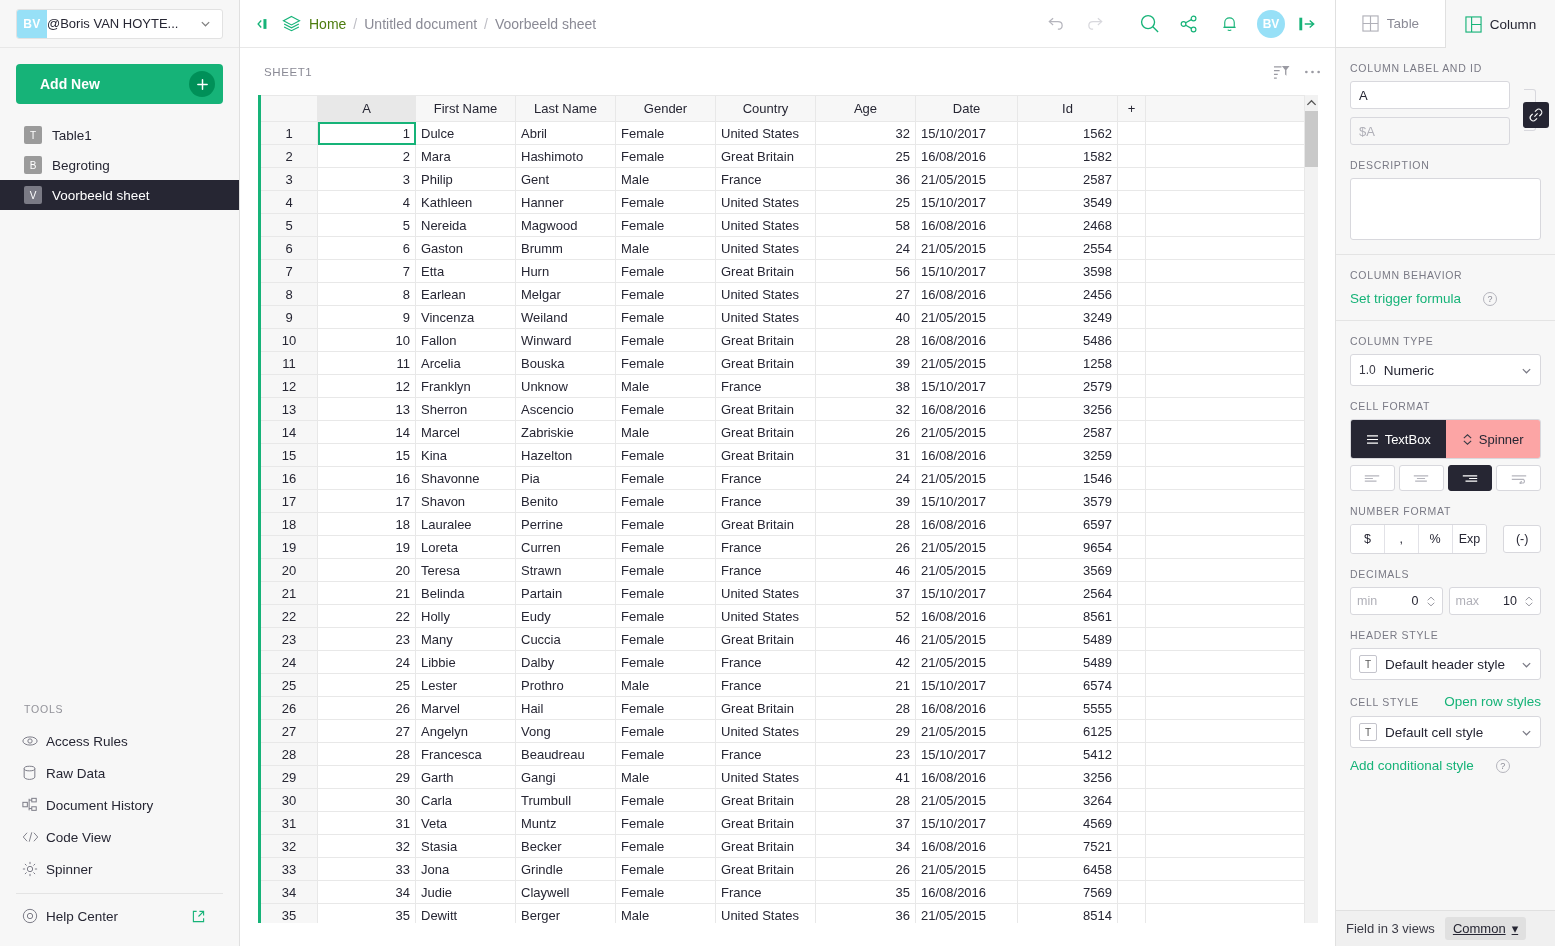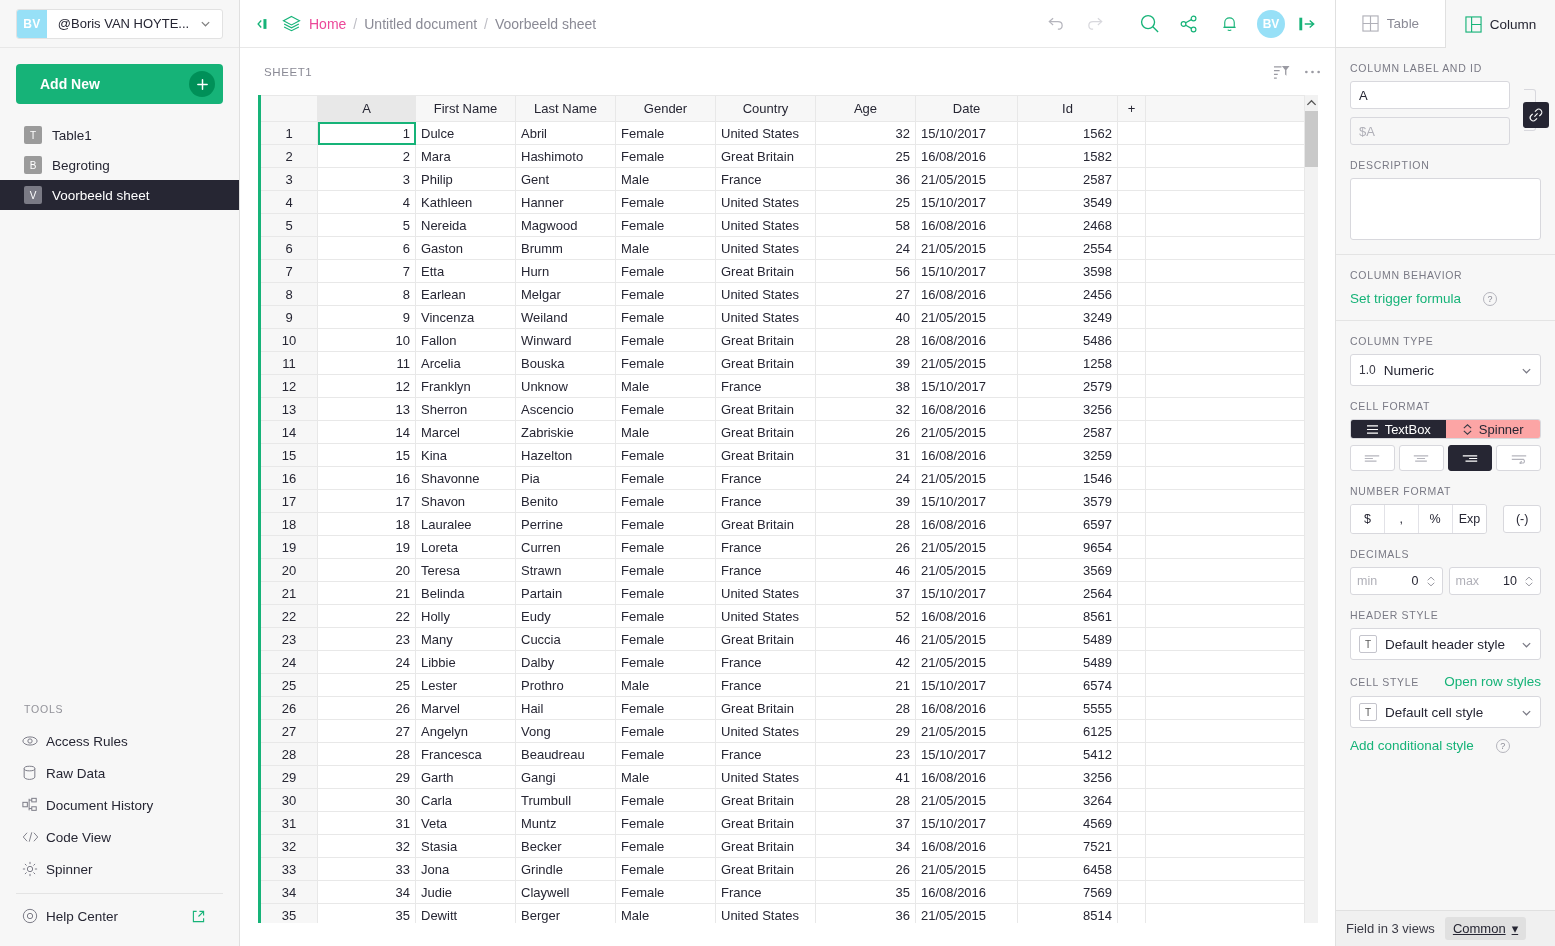--- a/index.html
+++ b/index.html
@@ -34,21 +34,21 @@
     overflow: hidden;
   }
   .acct-avatar {
     width: 30px; height: 28px; flex: 0 0 30px;
     background: #97e0f7; color: #ffffff;
     font-size: 12px; font-weight: bold;
     display: flex; align-items: center; justify-content: center;
     letter-spacing: .3px;
   }
   .acct-name {
-    flex: 1; text-align: center;
+    flex: 1; 
     font-size: 13px; color: #262633;
     white-space: nowrap; overflow: hidden;
   }
   .acct-caret { width: 22px; text-align: center; color: #808080; font-size: 11px; }
 
   .addnew-wrap { padding: 16px; }
   .addnew {
     height: 40px; background: #16b378; border-radius: 4px;
     display: flex; align-items: center; justify-content: space-between;
     padding: 0 8px 0 24px; cursor: pointer;
@@ -91,21 +91,21 @@
   
   .main { flex: 1; display: flex; flex-direction: column; min-width: 0; }
   .topbar {
     height: 48px; display: flex; align-items: center;
     border-bottom: 1px solid #e8e8e8; background: #ffffff;
     padding: 0 14px 0 10px;
   }
   .collapse-btn { width: 26px; display: flex; align-items: center; justify-content: center; cursor: pointer; }
   .doc-icon { margin: 0 8px 0 6px; display: flex; align-items: center; color: #16b378; }
   .crumbs { display: flex; align-items: center; font-size: 14px; }
-  .crumb-home { color: #ec4899; cursor: pointer; }
+  .crumb-home { color: #4d7c0f; cursor: pointer; }
   .crumb { color: #8a8a95; }
   .crumb-sep { color: #bdbdc4; margin: 0 7px; }
   .top-actions { margin-left: auto; display: flex; align-items: center; gap: 0; }
   .tb-btn {
     width: 40px; height: 40px; display: flex; align-items: center; justify-content: center;
     cursor: pointer;
   }
   .tb-avatar {
     width: 28px; height: 28px; border-radius: 50%;
     background: #97e0f7; color: #ffffff; font-size: 12px; font-weight: bold;
@@ -208,21 +208,21 @@
   .sel .tbadge {
     width: 18px; height: 18px; border: 1px solid #c4c4cc; border-radius: 2px;
     display: flex; align-items: center; justify-content: center;
     font-size: 10px; color: #555;
   }
   .link-green { color: #16b378; font-size: 13.5px; display: flex; align-items: center; gap: 22px; margin-top: 10px; cursor: pointer; }
   .qmark {
     width: 14px; height: 14px; border-radius: 50%; border: 1px solid #b5b5bd;
     color: #8a8a95; font-size: 9px; display: inline-flex; align-items: center; justify-content: center;
   }
-  .seg2 { display: flex; border-radius: 3px; overflow: hidden; border: 1px solid #d8d8dd; height: 20px; }
+  .seg2 { display: flex; border-radius: 3px; overflow: hidden; border: 1px solid #d8d8dd; height: 40px; }
   .seg2 > div {
     flex: 1; display: flex; align-items: center; justify-content: center; gap: 6px;
     font-size: 13px; background: #fca5a5; color: #262633; cursor: pointer;
   }
   .seg2 > div.on { background: #262633; color: #ffffff; }
   .align-row { display: flex; gap: 4px; margin-top: 6px; }
   .align-btn {
     width: 47px; height: 26px; border: 1px solid #d8d8dd; border-radius: 3px;
     background: #ffffff; display: flex; align-items: center; justify-content: center; cursor: pointer;
   }

